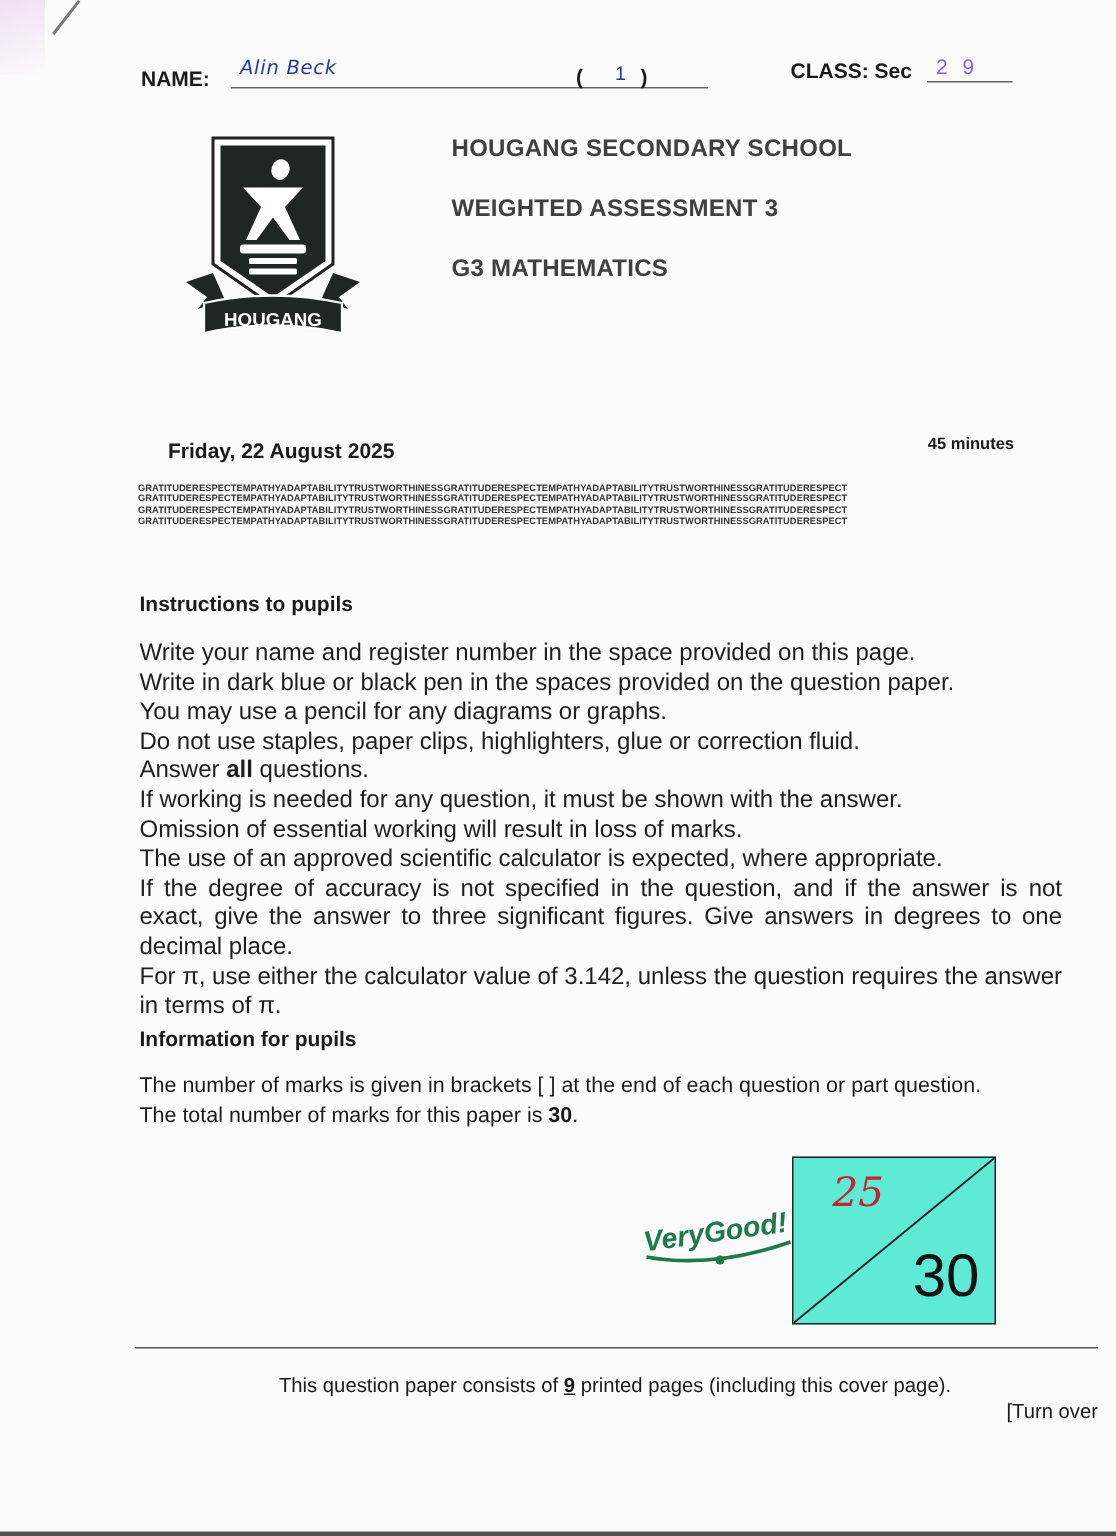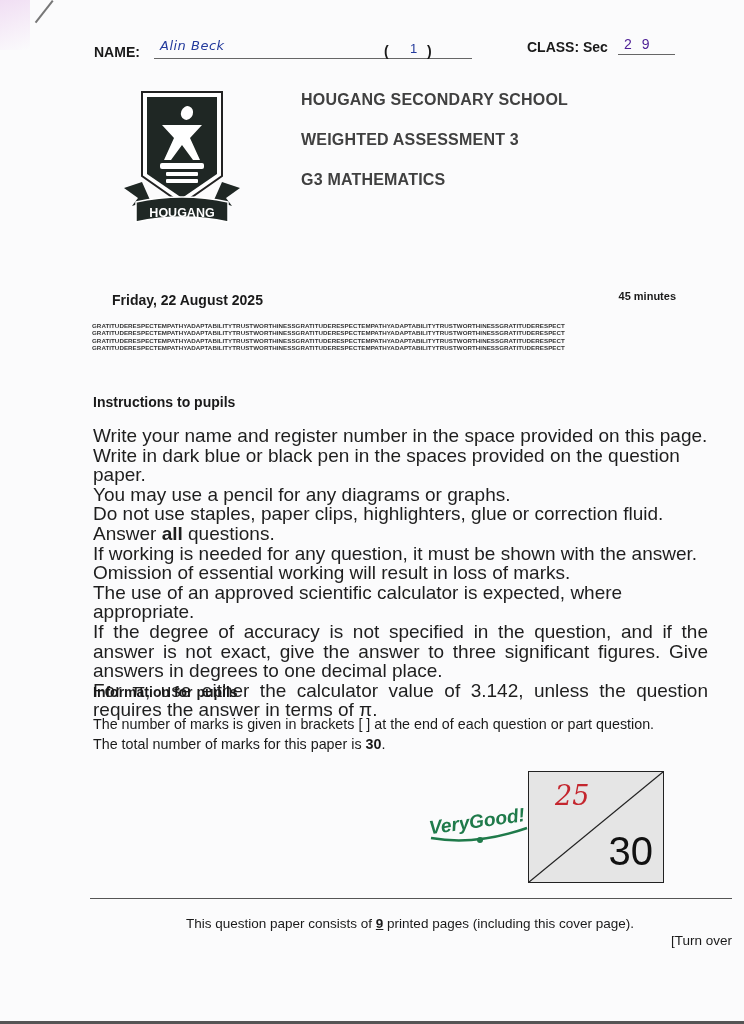--- a/index.html
+++ b/index.html
@@ -16,39 +16,39 @@
 
   .header-row { position: absolute; top: 38px; left: 94px; width: 590px; height: 24px; font-size: 14px; font-weight: bold; }
   .name-label { position: absolute; left: 0; top: 6px; }
   .name-line { position: absolute; left: 60px; top: 0; width: 318px; height: 20px; border-bottom: 1px solid #666; }
   .name-value { position: absolute; left: 6px; top: 0; font-family: "DejaVu Sans", sans-serif; font-weight: normal; font-size: 13px; color: #233a9c; font-style: italic; letter-spacing: 0.5px; }
   .reg-open { position: absolute; left: 290px; top: 5px; font-weight: bold; }
   .reg-value { position: absolute; left: 316px; top: 3px; color: #233a9c; font-weight: normal; font-size: 13px; }
   .reg-close { position: absolute; left: 333px; top: 5px; font-weight: bold; }
   .class-label { position: absolute; left: 433px; top: 1px; }
   .class-line { position: absolute; left: 524px; top: 0; width: 57px; height: 16px; border-bottom: 1px solid #666; }
-  .class-value { position: absolute; left: 6px; top: -2px; font-size: 14px; color: #4c1d95; font-weight: normal; letter-spacing: 3px; }
+  .class-value { position: absolute; left: 6px; top: -2px; font-size: 14px; color: #8b5cf6; font-weight: normal; letter-spacing: 3px; }
 
   .crest { position: absolute; left: 120px; top: 90px; width: 124px; height: 140px; }
   .title-block { position: absolute; left: 301px; top: 90px; font-size: 16px; font-weight: bold; color: #404040; }
   .title-block div { height: 40px; line-height: 20px; letter-spacing: 0.2px; }
 
   .date { position: absolute; left: 92px; top: 292px; font-size: 14px; font-weight: bold; padding-left: 20px; }
   .duration { position: absolute; right: 68px; top: 290px; font-size: 11px; font-weight: bold; }
 
   .values-band { position: absolute; left: 92px; top: 322px; width: 562px; font-size: 6.2px; line-height: 7.4px; font-weight: bold; color: #333; letter-spacing: 0.05px; white-space: nowrap; overflow: hidden; }
 
   .section-heading { position: absolute; left: 93px; font-size: 14px; font-weight: bold; }
-  .instr-list { position: absolute; left: 93px; top: 426px; width: 615px; font-size: 19px; line-height: 19.6px; color: #1e1e1e; }
+  .instr-list { position: absolute; left: 93px; top: 426px; width: 615px; font-size: 16px; line-height: 19.6px; color: #1e1e1e; }
   .instr-list div { margin: 0; }
   .instr-list .wrap { text-align: justify; }
   .info-list { position: absolute; left: 93px; top: 715px; width: 615px; font-size: 14.3px; line-height: 19.6px; }
 
   .verygood { position: absolute; left: 425px; top: 800px; width: 110px; height: 48px; }
-  .score-box { position: absolute; left: 528px; top: 771px; width: 134px; height: 110px; border: 1.5px solid #222; background: #e5e5e5; }
+  .score-box { position: absolute; left: 528px; top: 771px; width: 134px; height: 110px; border: 1.5px solid #222; background: #5eead4; }
   .score-box svg.diag { position: absolute; left: 0; top: 0; width: 100%; height: 100%; }
   .score-obtained { position: absolute; left: 26px; top: 8px; font-family: "DejaVu Serif", serif; font-style: italic; font-size: 27px; color: #c4262e; }
   .score-total { position: absolute; right: 10px; bottom: 8px; font-size: 40px; color: #111; }
 
   .footer-rule { position: absolute; left: 90px; top: 898px; width: 642px; height: 1px; background: #555; }
   .footer-text { position: absolute; left: 0; width: 820px; top: 916px; text-align: center; font-size: 13.5px; }
   .footer-text .pg { text-decoration: underline; font-weight: bold; }
   .turn-over { position: absolute; right: 12px; top: 933px; font-size: 13.5px; }
 </style>
 </head>

